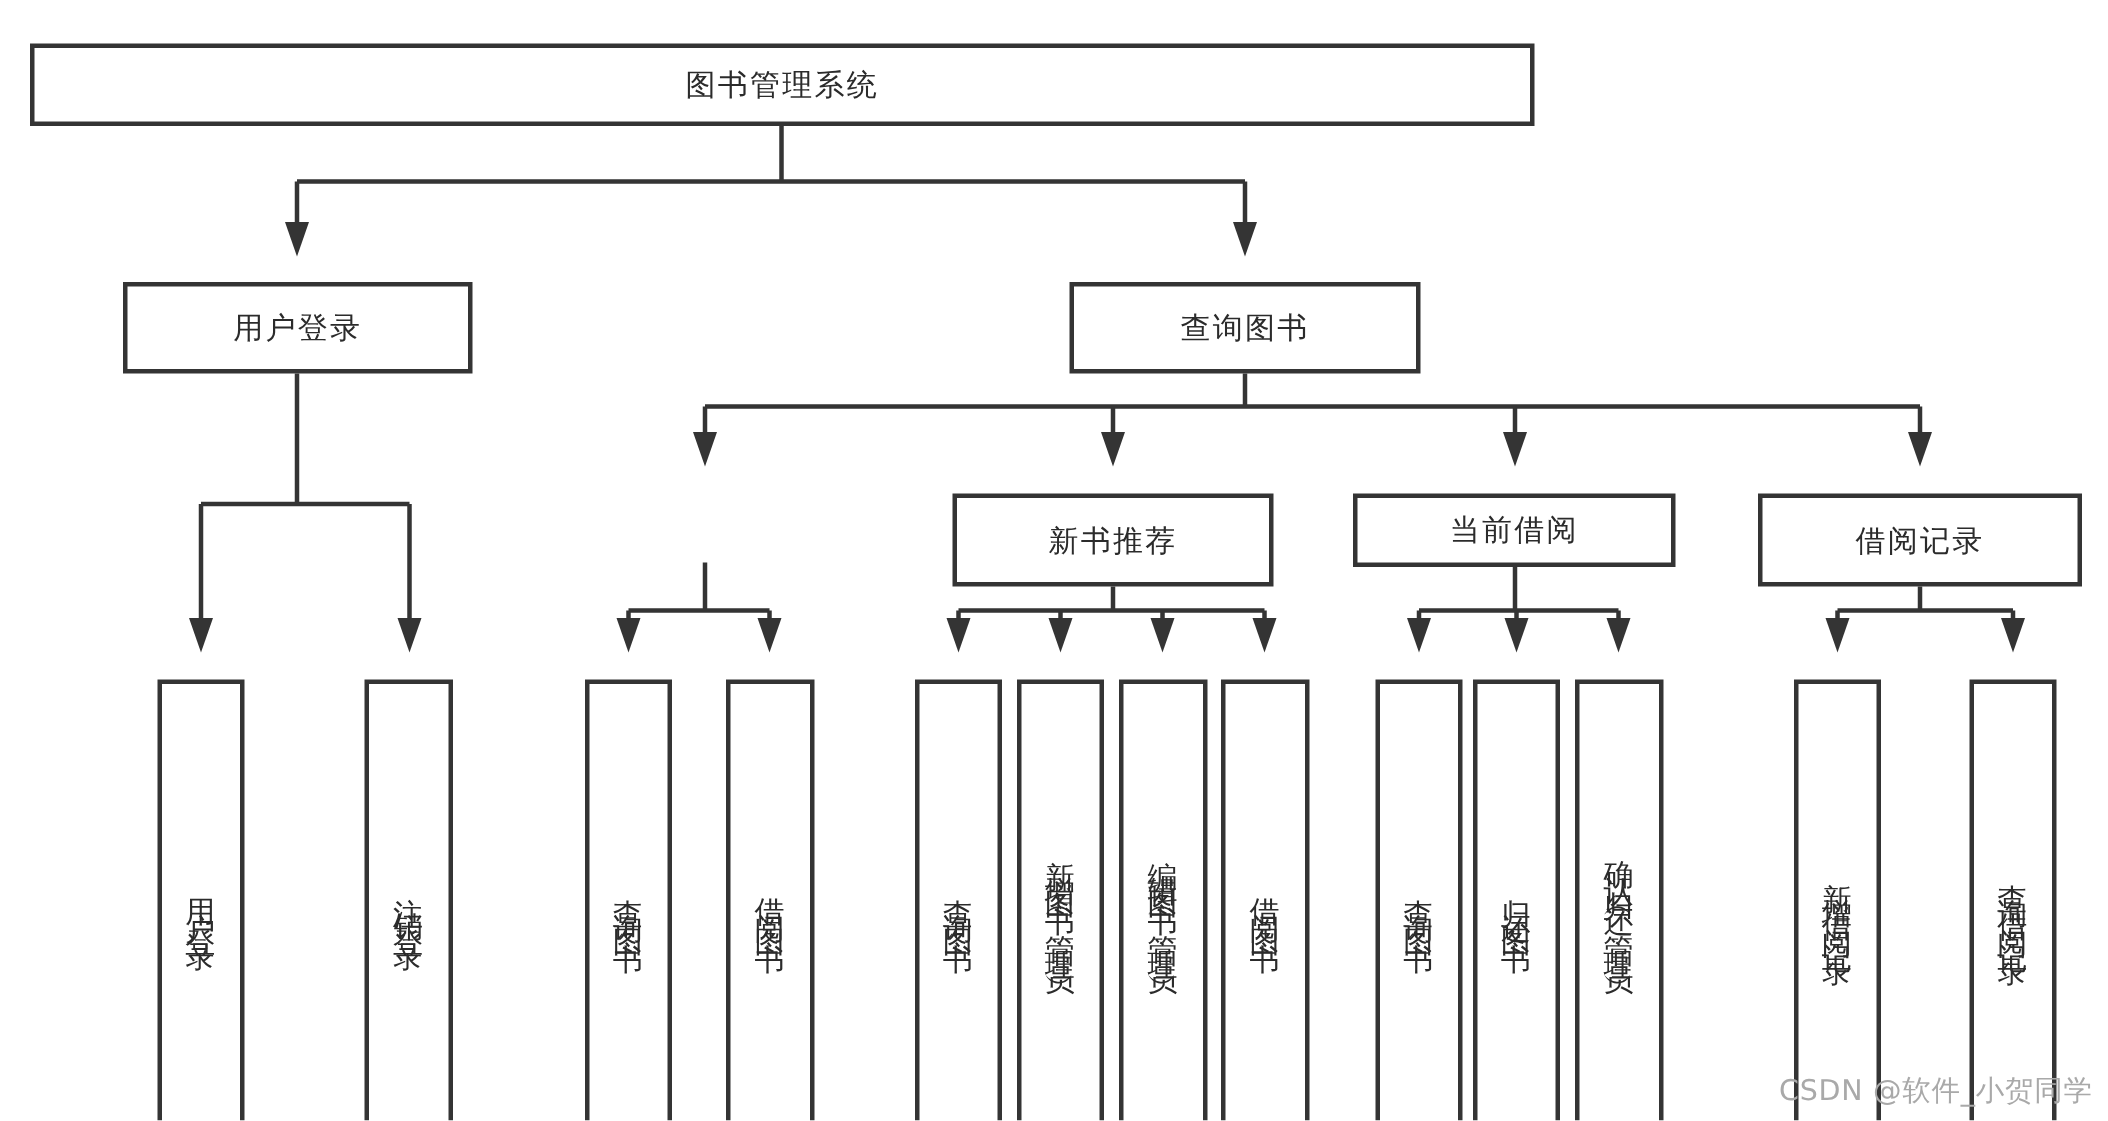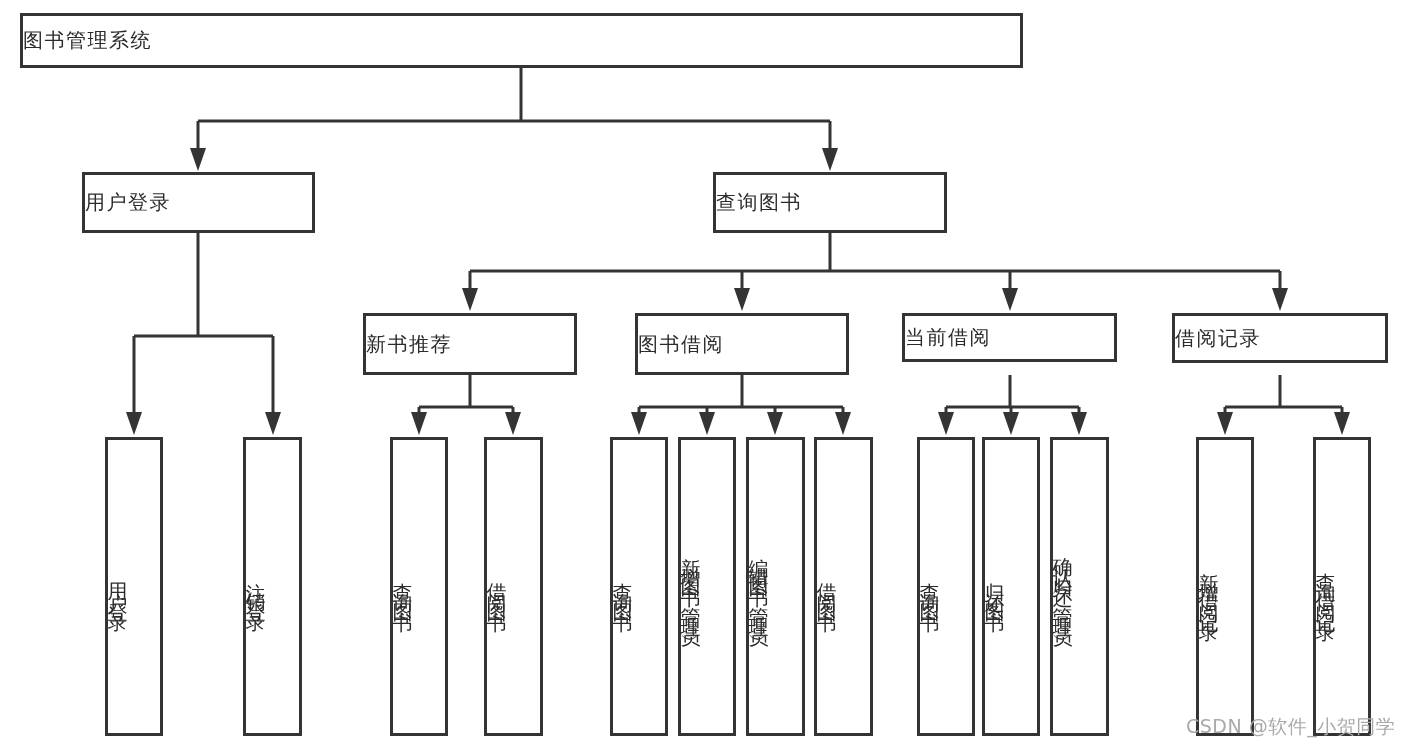--- a/index.html
+++ b/index.html
@@ -17,23 +17,24 @@
     overflow:hidden;
   }
   #wires{position:absolute;left:0;top:0;z-index:1;}
   #wires path{stroke:var(--line);stroke-width:3;fill:none;}
   #wires polygon{fill:var(--line);stroke:none;}
   .box{
     position:absolute;
     box-sizing:border-box;
     border:3px solid var(--line);
     background:var(--bg);
-    display:flex;align-items:center;justify-content:flex-start;
+    display:flex;align-items:center;justify-content:center;
     z-index:2;
     color:var(--text);
+    margin-top:16px;
   }
   .box .lbl{
     font-size:20px;
     letter-spacing:1.5px;
     white-space:nowrap;
   }
   .box.v .lbl{
     writing-mode:vertical-rl;
     letter-spacing:10px;
     white-space:normal;
@@ -109,30 +110,27 @@
     <span class="lbl">图书管理系统</span>
   </div>
 
   <div class="box h" style="left:82px;top:172px;width:233px;height:61px">
     <span class="lbl">用户登录</span>
   </div>
   <div class="box h" style="left:713px;top:172px;width:234px;height:61px">
     <span class="lbl">查询图书</span>
   </div>
 
-  <div class="box h" style="left:363px;top:313px;width:214px;height:62px">
+  <div class="box h" style="left:635px;top:313px;width:214px;height:62px">
     <span class="lbl">新书推荐</span>
-  </div>
-  <div class="box h" style="left:635px;top:313px;width:214px;height:62px">
-    <span class="lbl">图书借阅</span>
   </div>
   <div class="box h" style="left:902px;top:313px;width:215px;height:49px">
     <span class="lbl">当前借阅</span>
   </div>
-  <div class="box h" style="left:1172px;top:313px;width:216px;height:50px">
+  <div class="box h" style="left:1172px;top:313px;width:216px;height:62px">
     <span class="lbl">借阅记录</span>
   </div>
 
   <div class="box v" style="left:105px;top:437px;width:58px;height:299px">
     <span class="lbl">用户登录</span>
   </div>
   <div class="box v" style="left:243px;top:437px;width:59px;height:299px">
     <span class="lbl">注销登录</span>
   </div>
 

